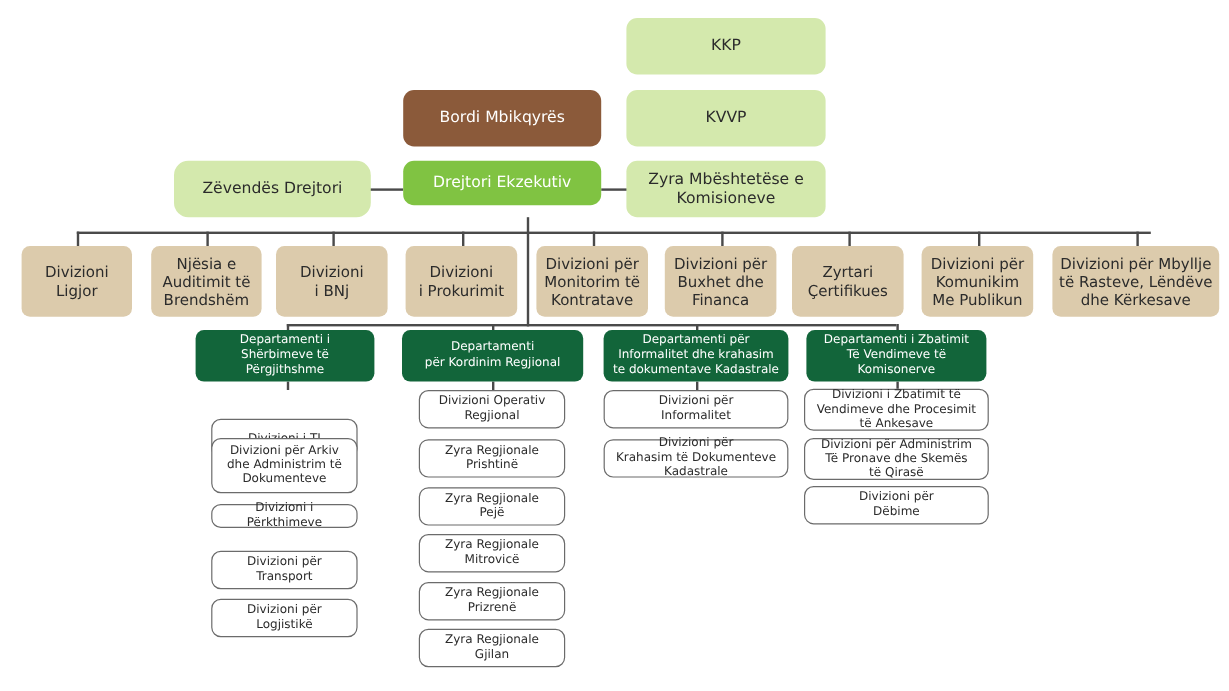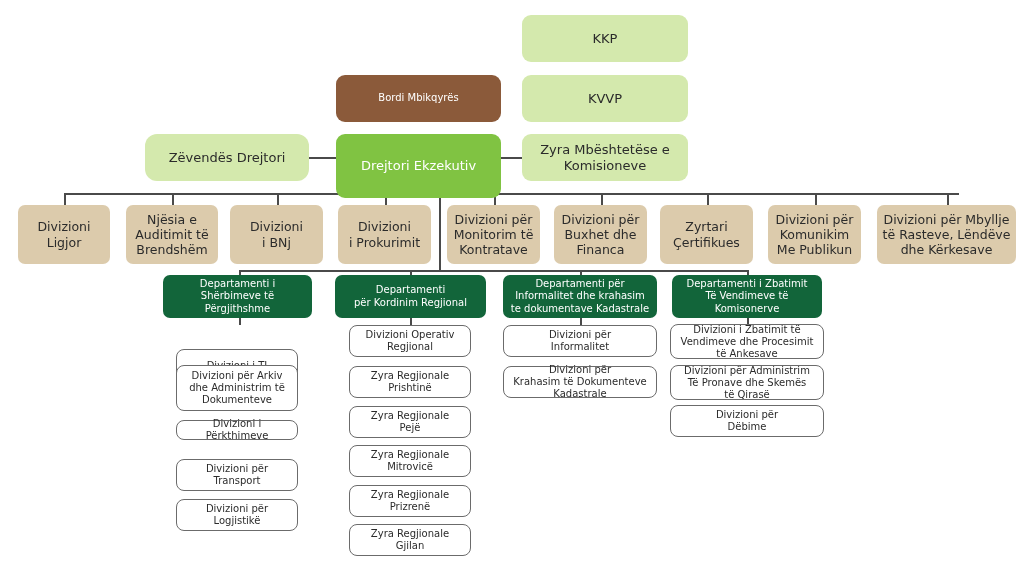--- a/index.html
+++ b/index.html
@@ -2,21 +2,21 @@
 <html><head>
 <meta charset="utf-8">
 <style>
   html, body { margin:0; padding:0; background:#ffffff; }
   body { width:1024px; height:576px; position:relative; overflow:hidden;
          font-family:"DejaVu Sans", sans-serif; }
   .node { position:absolute; box-sizing:border-box; display:flex; align-items:center;
           justify-content:center; text-align:center; line-height:1.22; }
   .node span { display:block; white-space:pre-line; }
   .light { background:#d4e9ad; color:#2b2b2b; border-radius:9px; font-size:13px; }
-  .brown { background:#8b5a3a; color:#ffffff; border-radius:9px; font-size:10px; }
+  .brown { background:#8b5a3a; color:#ffffff; border-radius:9px; font-size:13px; }
   .exec  { background:#80c342; color:#ffffff; border-radius:9px; font-size:13px; }
   .div   { background:#dccbac; color:#2b2b2b; border-radius:7px; font-size:12.5px; }
   .dept  { background:#12653a; color:#ffffff; border-radius:7px; font-size:10px; line-height:1.25; }
   .sub   { background:#ffffff; color:#2b2b2b; border:1px solid #6b6b6b; border-radius:8px;
            font-size:10px; line-height:1.2; }
   .ln { position:absolute; background:#4a4a4a; }
 </style>
 </head>
 <body>
 
@@ -50,21 +50,21 @@
   </div>
 <div class="node light" style="left:522px;top:75px;width:166px;height:47px;">
     <span>KVVP</span>
   </div>
 <div class="node brown" style="left:336px;top:75px;width:165px;height:47px;">
     <span>Bordi Mbikqyrës</span>
   </div>
 <div class="node light" style="left:145px;top:134px;width:164px;height:47px;border-radius:12px;">
     <span>Zëvendës Drejtori</span>
   </div>
-<div class="node exec" style="left:336px;top:134px;width:165px;height:64px;">
+<div class="node exec" style="left:336px;top:134px;width:165px;height:37px;">
     <span>Drejtori Ekzekutiv</span>
   </div>
 <div class="node light" style="left:522px;top:134px;width:166px;height:47px;">
     <span>Zyra Mbështetëse e
 Komisioneve</span>
   </div>
 
 <div id="divisions">
     <div class="node div" style="left: 18px; top: 205px; width: 92px; height: 59px;">
       <span>Divizioni

